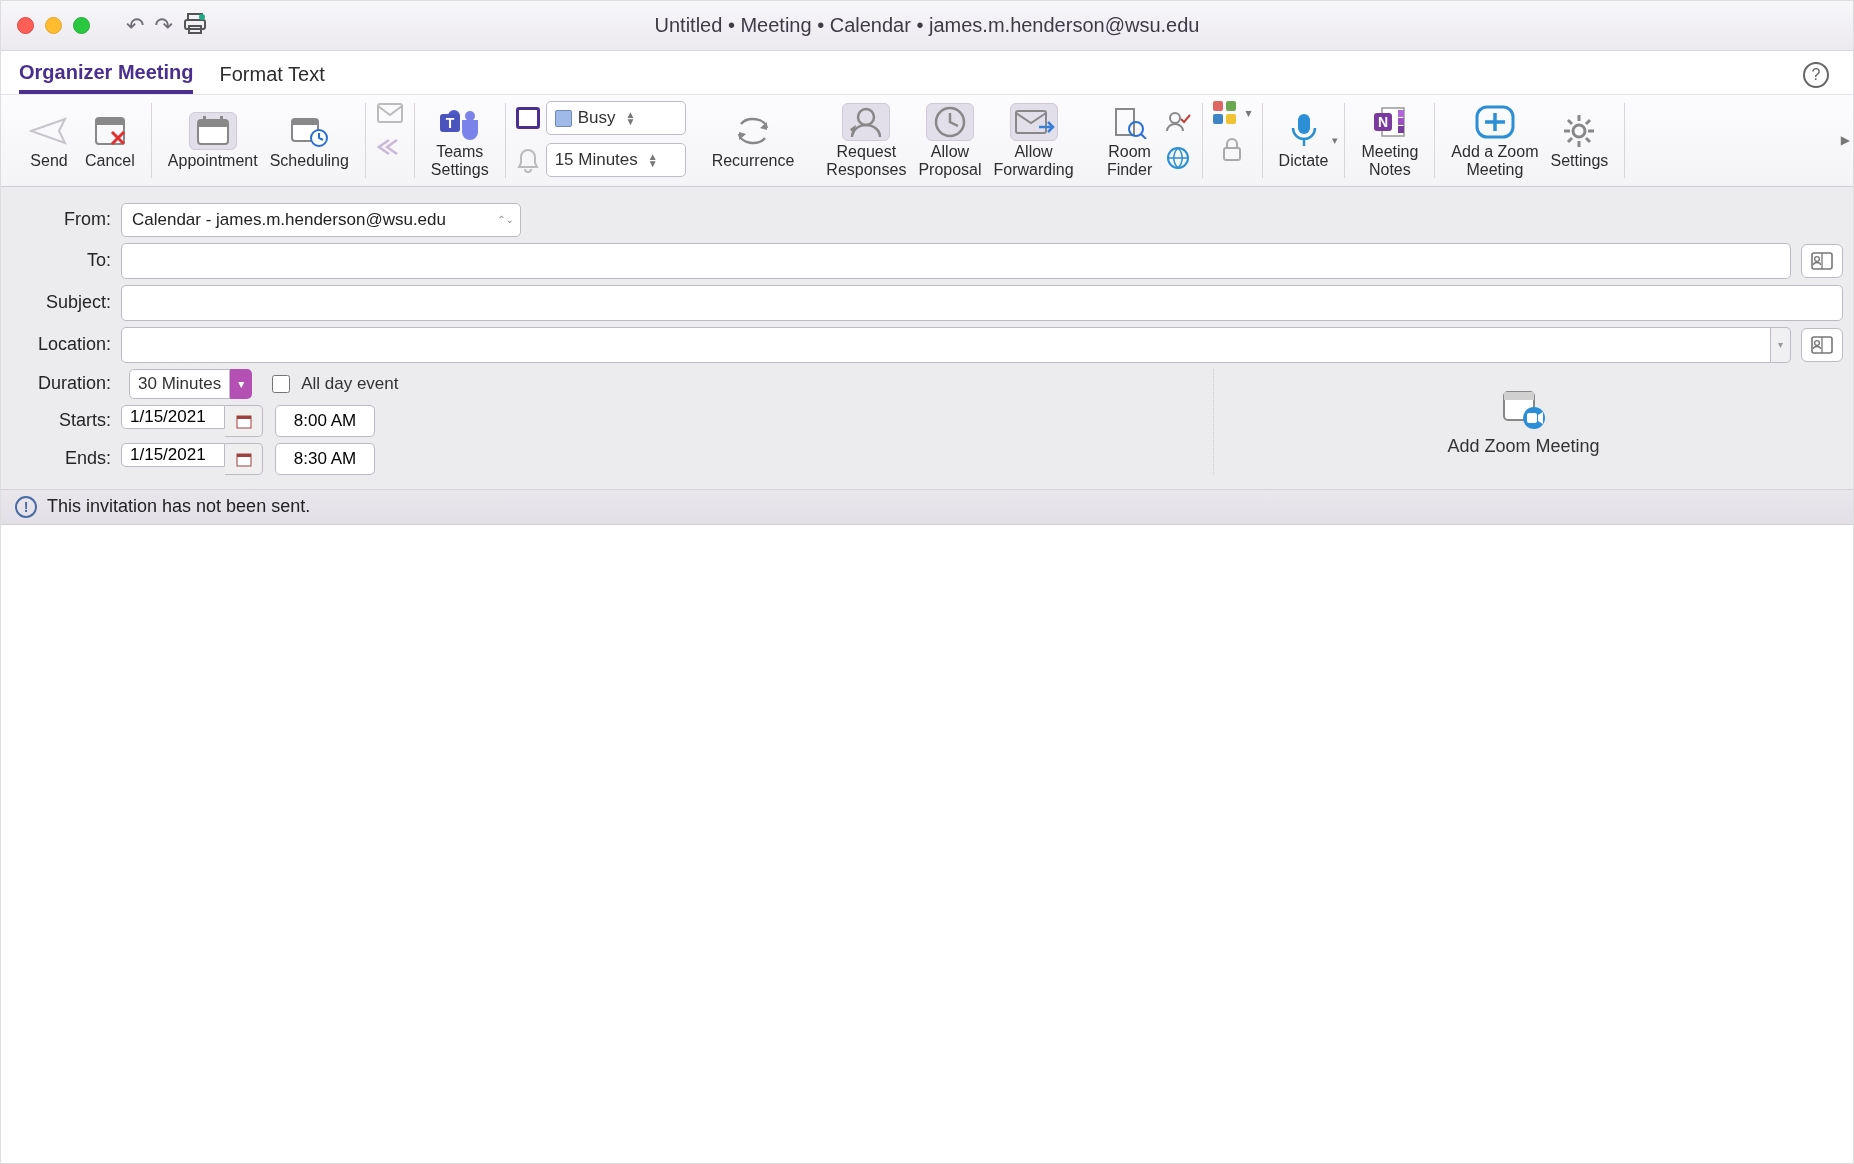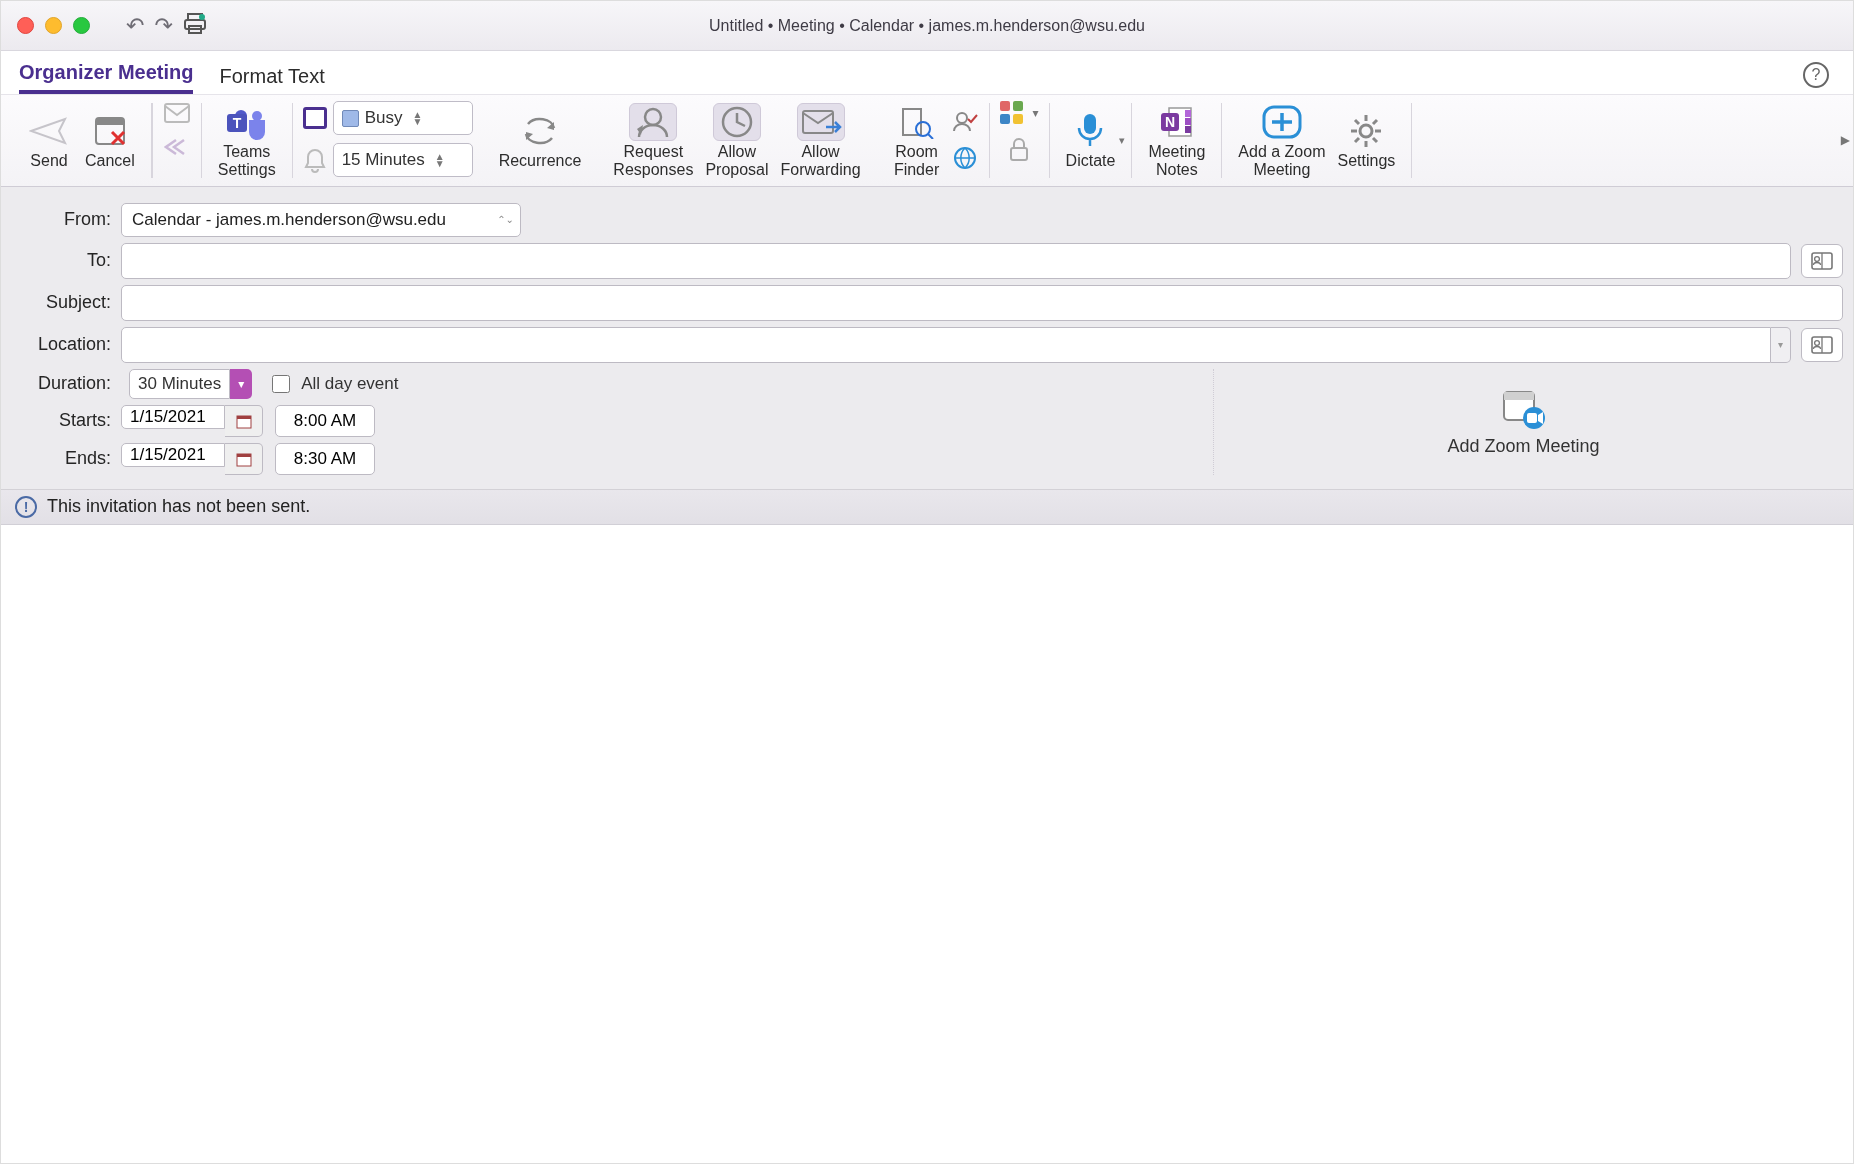--- a/index.html
+++ b/index.html
@@ -13,25 +13,25 @@
   }
   .traffic-lights { display:flex; gap:11px; margin-left:16px; }
   .light { width:17px; height:17px; border-radius:50%; }
   .red{background:#ff5f57;border:1px solid #e0443f;}
   .yel{background:#febc2e;border:1px solid #e1a429;}
   .grn{background:#28c840;border:1px solid #24ad3b;}
   .tb-icons { display:flex; gap:10px; margin-left:36px; color:#6f6d75; }
   .tb-icons span { font-size:22px; cursor:pointer; }
   .titlebar .wtitle {
     position:absolute; left:0; right:0; text-align:center;
-    font-size:16px; color:#3e3b45; pointer-events:none;
+    font-size:20px; color:#3e3b45; pointer-events:none;
   }
   
   .tabs {
-    display:flex; align-items:flex-end; gap:26px; padding:10px 18px 0 18px;
+    display:flex; align-items:center; gap:26px; padding:10px 18px 0 18px;
     background:#fff;
   }
   .tab { font-size:20px; color:#2c2c2c; padding-bottom:6px; cursor:pointer;}
   .tab.active { color:#4a2f8f; font-weight:700; border-bottom:4px solid #4a2f8f;}
   .tabs-spacer{flex:1;}
   .help-icon{
     width:26px;height:26px;border:2px solid #666;border-radius:50%;
     display:flex;align-items:center;justify-content:center;font-size:16px;color:#666;margin-right:6px;margin-bottom:6px;
   }
   
@@ -158,20 +158,44 @@
             <rect x="6" y="4" width="28" height="26" rx="3" fill="none" stroke="#888" stroke-width="2"></rect>
             <rect x="6" y="4" width="28" height="7" fill="#888"></rect>
             <path d="M22 18 L34 30 M34 18 L22 30" stroke="#e03030" stroke-width="3"></path>
           </svg>
       </div>
       <div class="lbl">Cancel</div>
     </div>
   </div>
   <div class="sep"></div>
 
+  <div class="group">
+    <div class="rbtn toggled">
+      <div class="ico">
+        <svg width="38" height="34" viewBox="0 0 38 34">
+            <rect x="4" y="6" width="30" height="24" rx="3" fill="#fff" stroke="#888" stroke-width="2"></rect>
+            <rect x="4" y="6" width="30" height="7" fill="#888"></rect>
+            <rect x="9" y="2" width="3" height="6" fill="#888"></rect>
+            <rect x="26" y="2" width="3" height="6" fill="#888"></rect>
+          </svg>
+      </div>
+      <div class="lbl">Appointment</div>
+    </div>
+    <div class="rbtn">
+      <div class="ico">
+        <svg width="40" height="34" viewBox="0 0 40 34">
+            <rect x="3" y="5" width="26" height="22" rx="3" fill="#fff" stroke="#888" stroke-width="2"></rect>
+            <rect x="3" y="5" width="26" height="6" fill="#888"></rect>
+            <circle cx="30" cy="24" r="8" fill="#fff" stroke="#2a6fd6" stroke-width="2"></circle>
+            <path d="M30 19 L30 24 L34 26" stroke="#2a6fd6" stroke-width="2" fill="none"></path>
+          </svg>
+      </div>
+      <div class="lbl">Scheduling</div>
+    </div>
+  </div>
   <div class="sep"></div>
 
   <div class="group" style="flex-direction:column;gap:10px;">
     <div class="mini-ico">
       <svg width="26" height="20" viewBox="0 0 26 20">
           <rect x="1" y="1" width="24" height="18" rx="2" fill="none" stroke="#bbb" stroke-width="2"></rect>
           <path d="M1 3 L13 12 L25 3" fill="none" stroke="#bbb" stroke-width="2"></path>
         </svg>
     </div>
     <div class="mini-ico" style="color:#cbb9d8;">

